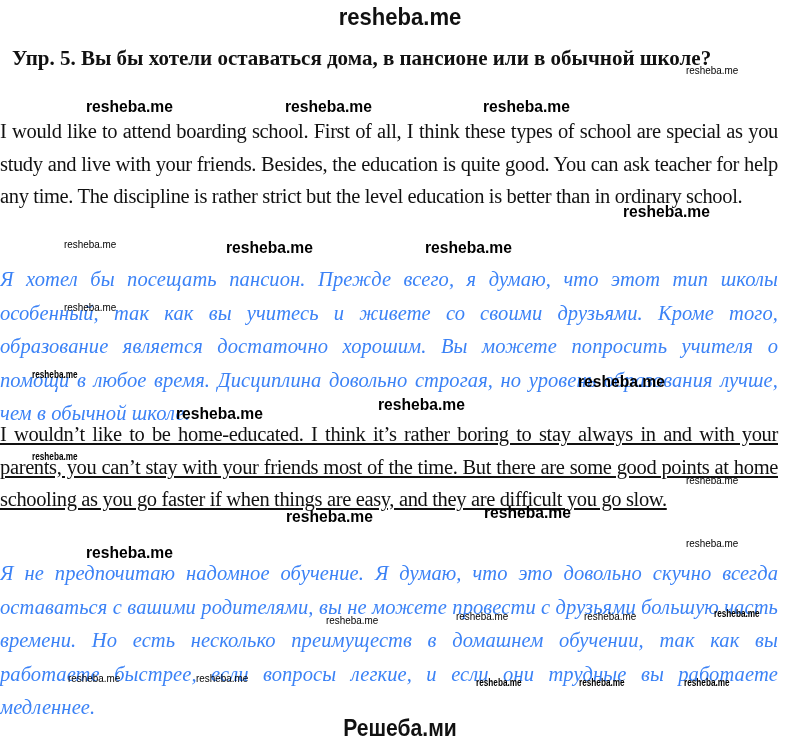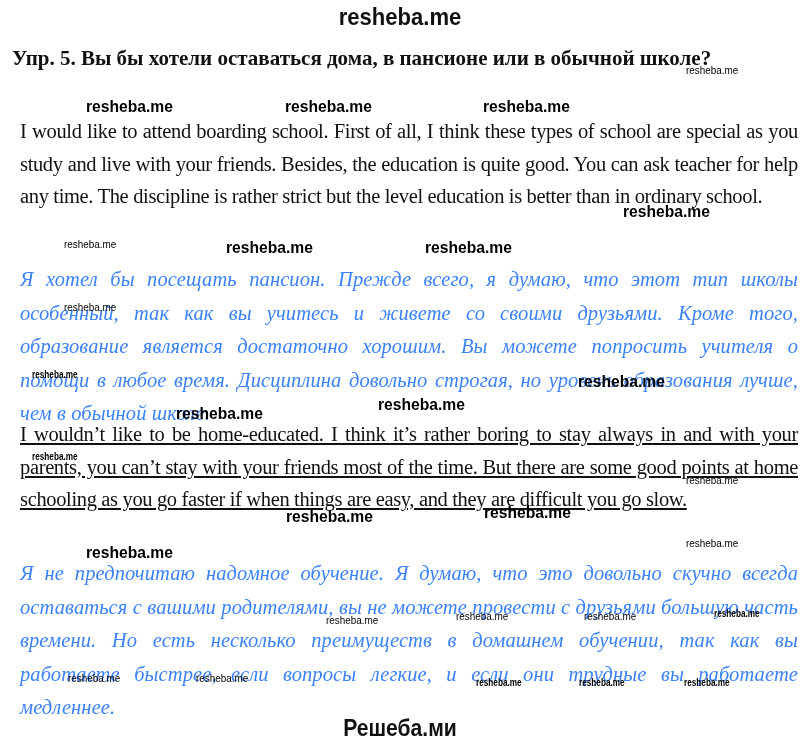--- a/index.html
+++ b/index.html
@@ -13,21 +13,21 @@
     position: absolute; left: 0; top: 714px; width: 800px; text-align: center;
     font-family: "Liberation Sans", sans-serif; font-weight: bold; font-size: 24px;
     transform: scaleX(0.88);
   }
   .title {
     position: absolute; left: 12px; top: 42px; width: 774px;
     font-family: "Liberation Serif", serif; font-weight: bold; font-size: 21px;
     line-height: 33px; text-align: justify; text-align-last: left;
   }
   .para {
-    position: absolute; left: 20px; width: 778px;
+    position: absolute; left: 0; width: 778px;
     font-family: "Liberation Serif", serif; font-size: 20.5px;
     line-height: 32.5px; text-align: justify;
   }
   .para.en { letter-spacing: -0.35px; }
   .para.ru { font-style: italic; color: #3b82f6; letter-spacing: 0.1px; line-height: 33.5px; }
   .para p { margin: 0; }
   .wm {
     position: absolute; font-family: "Liberation Sans", sans-serif; font-weight: bold;
     color: #000; white-space: nowrap; transform-origin: left top;
   }

